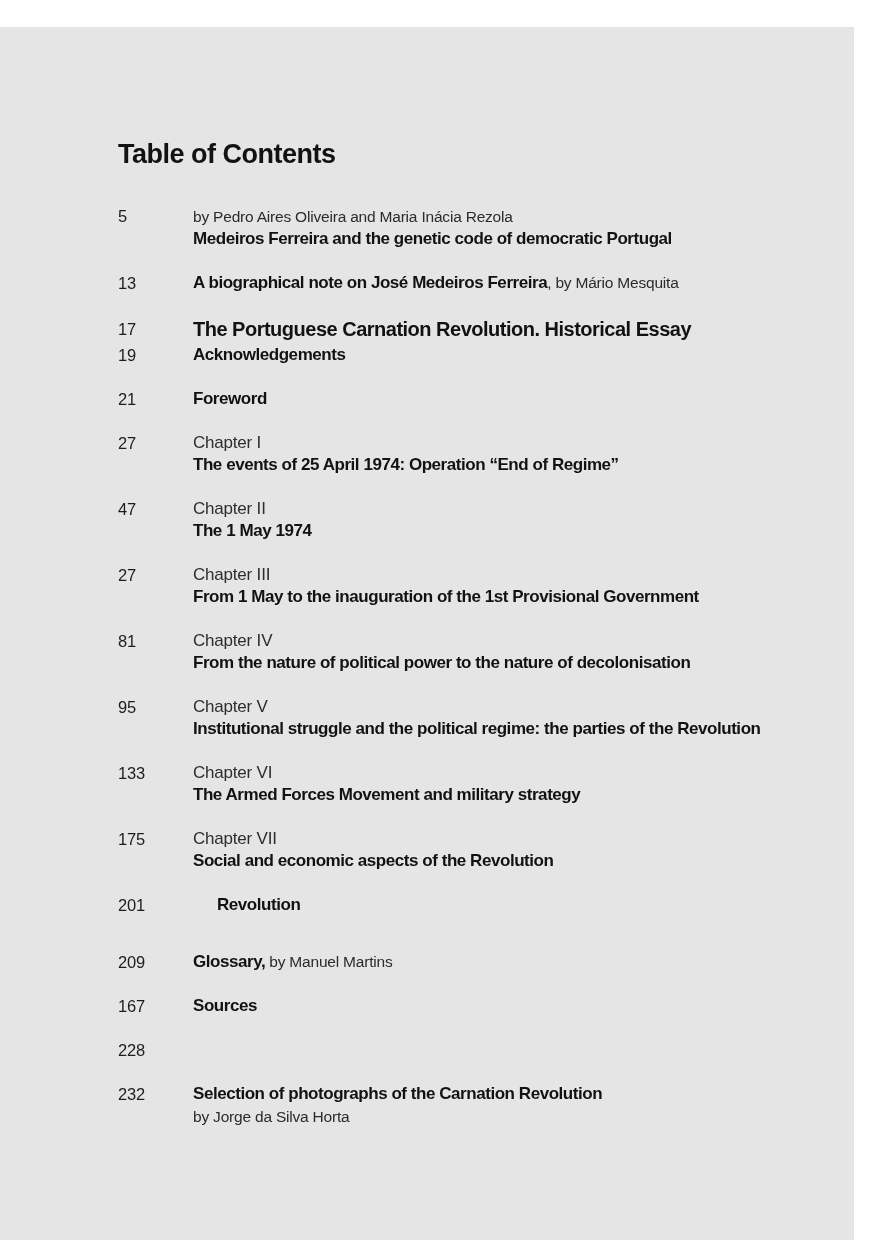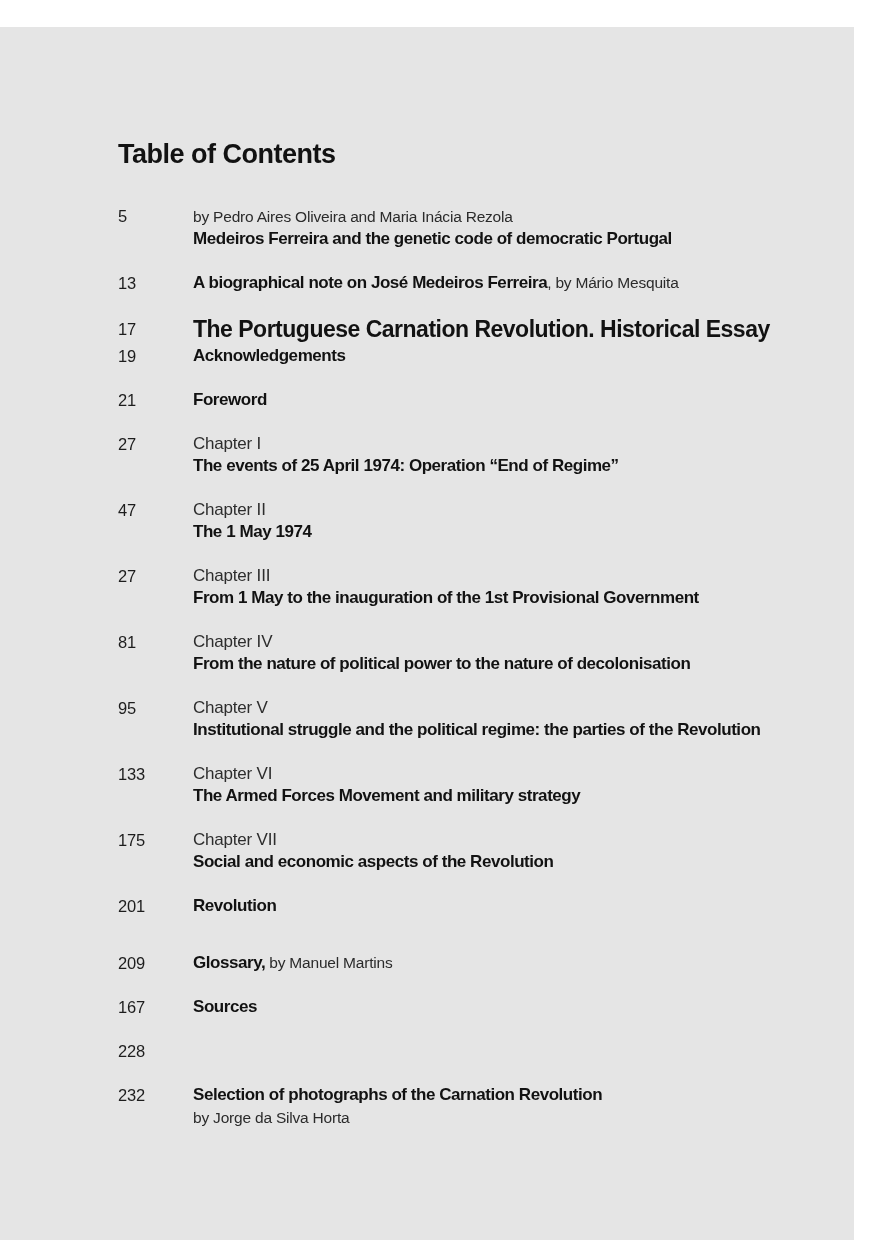--- a/index.html
+++ b/index.html
@@ -35,21 +35,21 @@
     list-style: none;
     margin: 0;
     padding: 0;
   }
   .entry {
     display: flex;
     align-items: flex-start;
     margin-bottom: 22px;
   }
   .entry.tight { margin-bottom: 0; }
-  .entry.after-large { margin-bottom: 35px; }
+  .entry.after-large { margin-bottom: 35px; gap: 24px; }
   .num {
     flex: 0 0 75px;
     width: 75px;
     font-size: 16.5px;
     line-height: 22px;
     letter-spacing: -0.2px;
     color: #1d1d1d;
   }
   .content {
     flex: 1 1 auto;
@@ -66,21 +66,21 @@
     letter-spacing: -0.2px;
     color: #2d2d2d;
   }
   .title {
     font-size: 17px;
     font-weight: bold;
     letter-spacing: -0.45px;
     color: #121212;
   }
   .entry.large .title {
-    font-size: 23px;
+    font-size: 20px;
     letter-spacing: -0.5px;
   }
   .entry.large .line.title-line { line-height: 26px; }
   .entry.large .num { line-height: 26px; }
   .suffix {
     font-size: 15.5px;
     font-weight: normal;
     letter-spacing: -0.2px;
     color: #2b2b2b;
   }

